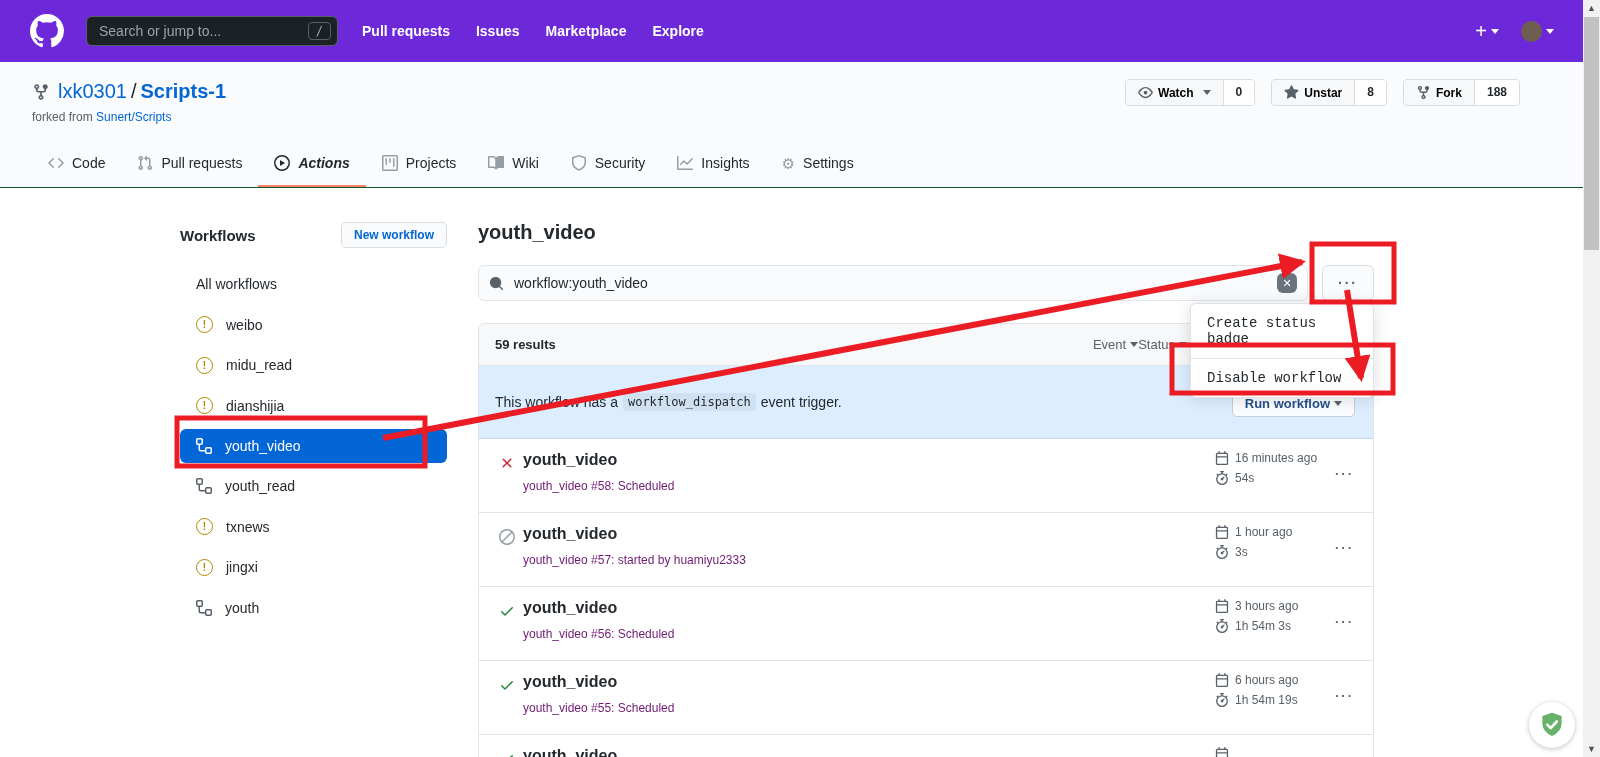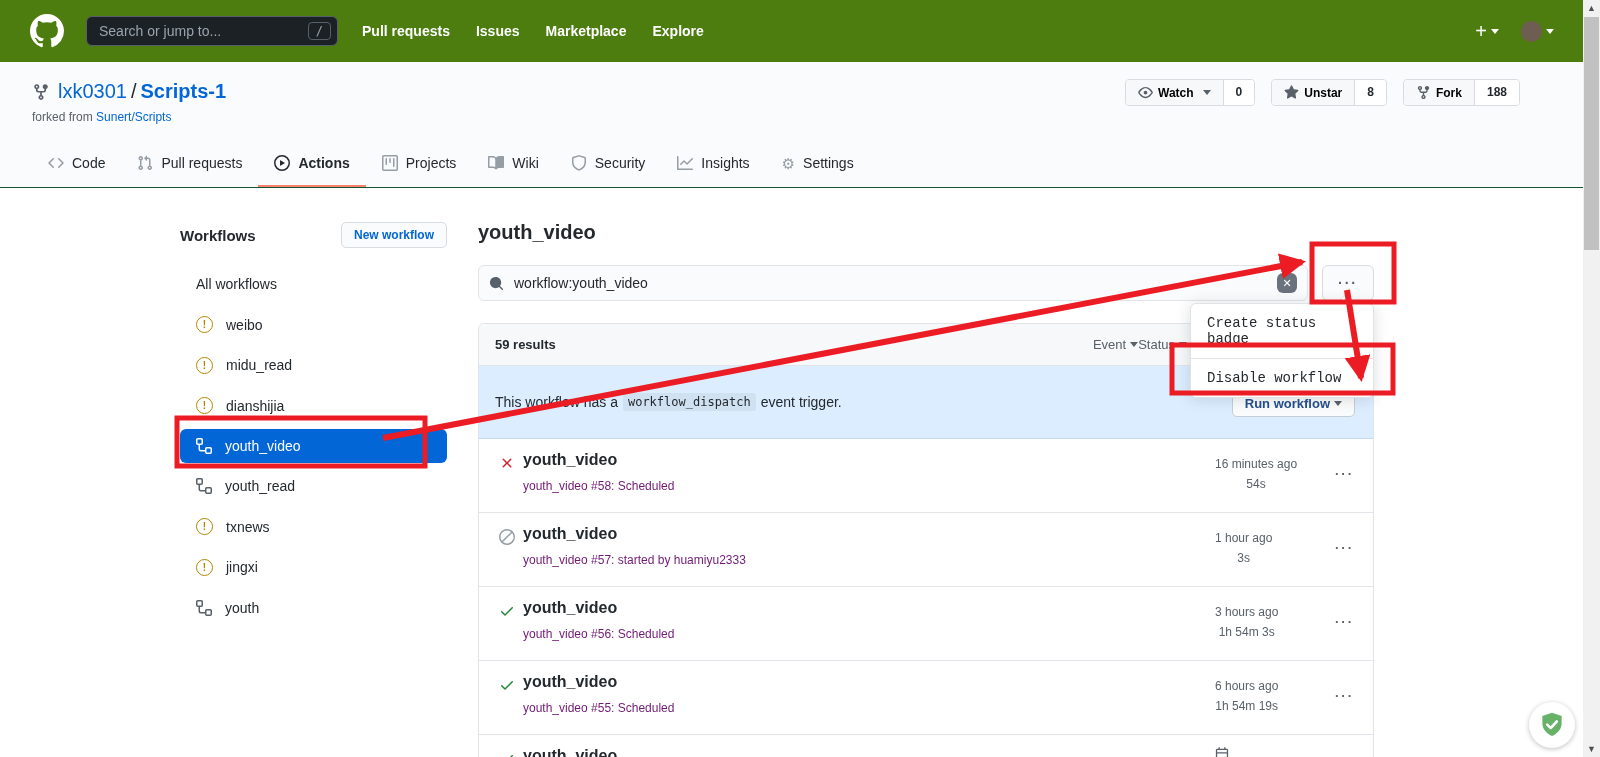--- a/index.html
+++ b/index.html
@@ -1,21 +1,21 @@
 <!DOCTYPE html>
 <html><head>
 <meta charset="utf-8">
 <style>
   html,body{margin:0;padding:0;}
   #page{position:relative;width:1600px;height:757px;overflow:hidden;background:#fff;
         font-family:"Liberation Sans",sans-serif;color:#24292e;}
   svg.oct{fill:currentColor;display:inline-block;vertical-align:text-bottom;}
 
   
-  .navbar{position:absolute;left:0;top:0;width:1600px;height:62px;background:#4d7c0f;
+  .navbar{position:absolute;left:0;top:0;width:1600px;height:62px;background:#6d28d9;
           display:flex;align-items:center;box-sizing:border-box;padding:0 46px 0 30px;}
   .gh-logo{width:34px;height:34px;color:#fff;flex:0 0 auto;}
   .nav-search{margin-left:22px;width:252px;height:30px;background:#1c2125;border:1px solid #57606a;
           border-radius:6px;display:flex;align-items:center;box-sizing:border-box;padding:0 6px 0 10px;}
   .nav-search input{flex:1;background:transparent;border:none;outline:none;color:#c9d1d9;
           font-size:14px;font-family:"Liberation Sans",sans-serif;}
   .nav-search input::placeholder{color:#9aa4ad;}
   .slash-badge{border:1px solid #57606a;border-radius:4px;color:#9aa4ad;font-size:12px;
           padding:1px 7px;font-family:"DejaVu Sans Mono",monospace;}
   .nav-links{display:flex;gap:26px;margin-left:24px;}
@@ -43,21 +43,21 @@
           font-size:12px;font-weight:700;background:#fafbfc;}
   .btn-main{display:flex;align-items:center;gap:5px;padding:5px 12px;background:#f6f8fa;color:#000000;cursor:pointer;}
   .btn-count{padding:5px 12px;background:#fff;border-left:1px solid #d8dce0;color:#24292e;cursor:pointer;}
   .btn-main .oct{color:#586069;}
 
   
   .tabs{position:absolute;left:32px;bottom:0;display:flex;}
   .tab{display:flex;align-items:center;gap:8px;padding:14px 16px;font-size:14px;color:#24292e;
        cursor:pointer;border-bottom:2px solid transparent;}
   .tab .oct{color:#959da5;}
-  .tab.active{font-weight:700;border-bottom-color:#f9826c;}
+  .tab.active{font-weight:700;border-bottom-color:#f9826c;font-style:italic;}
   .tab.active .oct{color:#24292e;}
   .gear-glyph{font-size:15px;color:#959da5;line-height:1;}
 
   
   .sidebar{position:absolute;left:180px;top:222px;width:267px;}
   .sidebar-head{display:flex;align-items:center;justify-content:space-between;}
   .sidebar-title{font-size:15px;font-weight:700;}
   .new-workflow{font-size:12px;font-weight:700;color:#0366d6;background:#fafbfc;
        border:1px solid #d8dce0;border-radius:5px;padding:5px 12px;cursor:pointer;}
   .wf-list{margin-top:16px;}
@@ -100,21 +100,21 @@
 
   .run-row{height:73px;border-bottom:1px solid #e1e4e8;position:relative;}
   .run-row:last-child{border-bottom:none;}
   .run-status{position:absolute;left:20px;top:16px;width:16px;height:16px;}
   .run-status.failed{color:#cb2431;}
   .run-status.cancelled{color:#959da5;}
   .run-status.success{color:#22863a;}
   .run-title{position:absolute;left:44px;top:12px;font-size:16px;font-weight:700;cursor:pointer;}
   .run-desc{position:absolute;left:44px;top:40px;font-size:12px;color:#701a75;}
   .run-meta{position:absolute;left:736px;top:12px;font-size:12px;color:#586069;}
-  .run-meta div{display:flex;align-items:center;gap:6px;height:20px;flex-direction:column;}
+  .run-meta div{display:flex;align-items:flex-start;gap:6px;height:20px;}
   .run-meta .oct{color:#586069;}
   .row-kebab{position:absolute;left:850px;top:26px;color:#586069;font-weight:700;letter-spacing:2px;
        font-size:13px;background:none;border:none;cursor:pointer;}
 
   
   .dropdown{position:absolute;left:1190px;top:303px;width:182px;background:#fff;
        border:1px solid #dfe3e6;border-radius:6px;box-shadow:0 1px 15px rgba(27,31,35,0.15);z-index:40;font-family:Liberation Mono, monospace;}
   .dropdown::before{content:"";position:absolute;left:148px;top:-8px;width:14px;height:14px;background:#fff;
        border-left:1px solid #dfe3e6;border-top:1px solid #dfe3e6;transform:rotate(45deg);}
   .dropdown-item{padding:11px 16px;font-size:14px;color:#24292e;cursor:pointer;}

